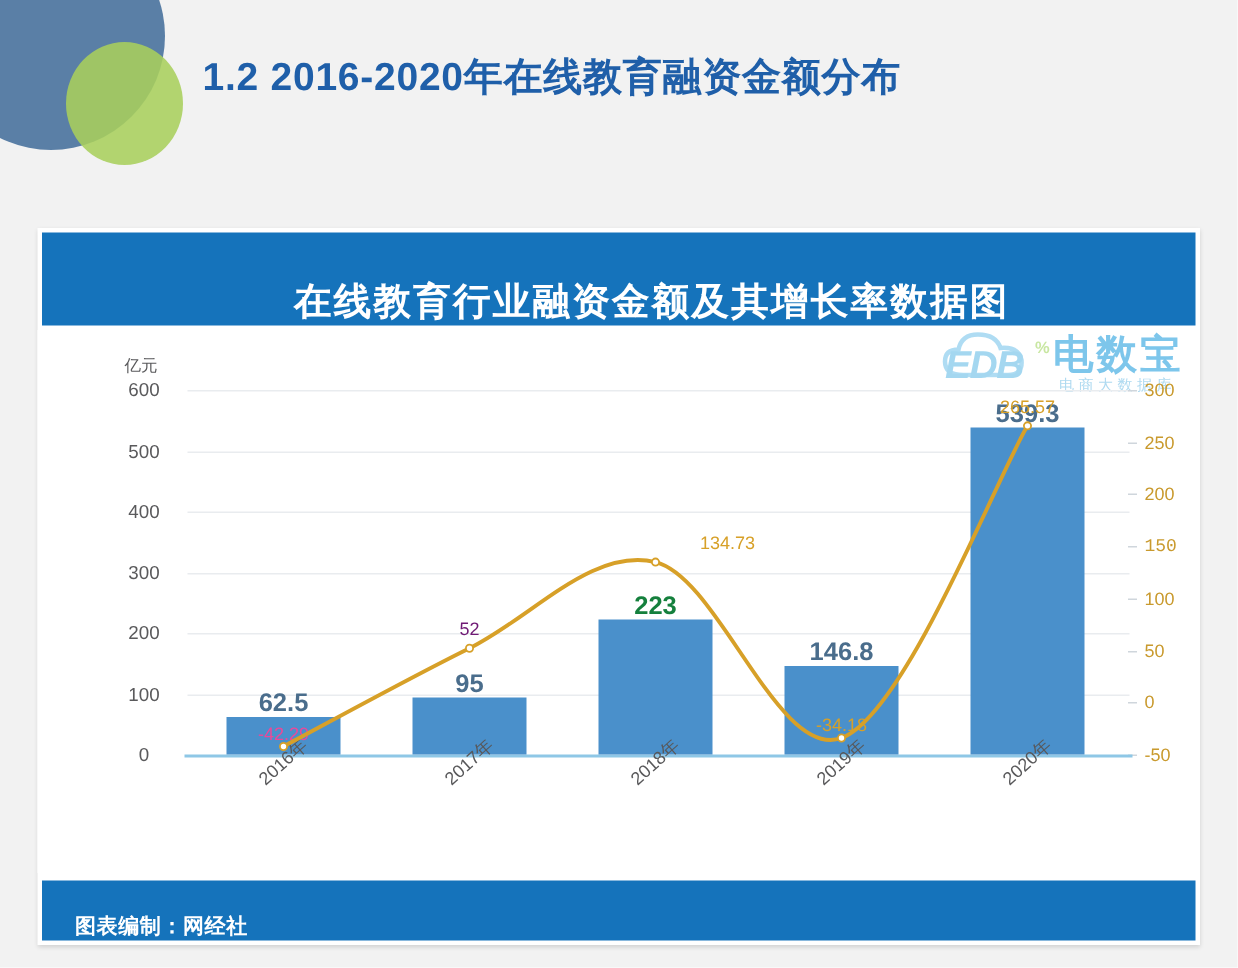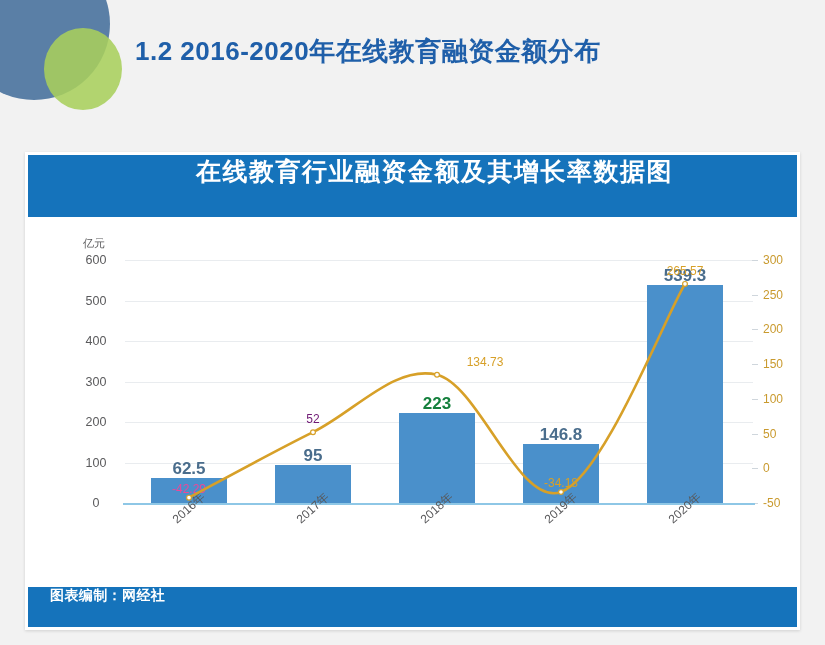--- a/index.html
+++ b/index.html
@@ -40,35 +40,35 @@
   
   #card{
     position:absolute;left:25px;top:152px;
     width:775px;height:478px;
     background:#ffffff;
     box-shadow:0 1px 3px rgba(0,0,0,.14);
   }
   #chart-title-bar{
     position:absolute;left:3px;top:3px;right:3px;height:62px;
     background:#1573bb;
-    display:flex;align-items:flex-start;justify-content:center;padding-left:44px;
+    display:flex;align-items:flex-end;justify-content:center;padding-left:44px;
   }
   #chart-title-bar .t{
     color:#ffffff;font-size:25px;font-weight:bold;letter-spacing:1.5px;
   }
 
   #plot-wrap{
     position:absolute;left:0;top:68px;right:0;bottom:48px;
     background:#fff;
   }
 
   #footer-bar{
     position:absolute;left:3px;right:3px;bottom:3px;height:40px;
     background:#1573bb;
-    display:flex;align-items:flex-start;justify-content:space-between;
+    display:flex;align-items:flex-end;justify-content:space-between;
     padding:0 22px;box-sizing:border-box;
   }
   #footer-bar span{color:#fff;font-size:14px;font-weight:bold;letter-spacing:.4px;}
 
   
   .axis-unit{
     position:absolute;font-size:11px;color:#59595b;
   }
   .ytick-l{
     position:absolute;font-size:12.5px;color:#5a5a5c;
@@ -136,20 +136,29 @@
 <div id="page-heading">1.2  2016-2020年在线教育融资金额分布</div>
 
 <div id="card">
 
   <div id="chart-title-bar">
     <span class="t">在线教育行业融资金额及其增长率数据图</span>
   </div>
 
   <div id="plot-wrap">
 
+    <div id="watermark">
+      <svg width="80" height="48" style="position:absolute;left:0;top:0;">
+        <path d="M18 34 Q6 34 6 25 Q6 17 15 17 Q17 7 28 7 Q40 7 43 16 Q55 15 57 24 Q58 34 48 34 Z" fill="none" stroke="#7fc8ec" stroke-width="3"></path>
+      </svg>
+      <span class="wm-edb">EDB</span>
+      <span class="wm-pct">%</span>
+      <span class="wm-cn">电数宝</span>
+      <span class="wm-sub">电商大数据库</span>
+    </div>
 
     <div class="axis-unit" style="left:58px;top:16px;">亿元</div>
 
     <div id="chart-render">
         <div class="ytick-l" style="left: 50px; top: 283px;">0</div>
         <div class="gridline" style="left: 100px; top: 242.5px; width: 628px;"></div>
         <div class="ytick-l" style="left: 50px; top: 242.5px;">100</div>
         <div class="gridline" style="left: 100px; top: 202px; width: 628px;"></div>
         <div class="ytick-l" style="left: 50px; top: 202px;">200</div>
         <div class="gridline" style="left: 100px; top: 161.5px; width: 628px;"></div>
@@ -161,21 +170,21 @@
         <div class="gridline" style="left: 100px; top: 40px; width: 628px;"></div>
         <div class="ytick-l" style="left: 50px; top: 40px;">600</div>
         <div class="ytick-r" style="left: 738px; top: 283px;">-50</div>
         <div class="tickmark" style="left: 727px; top: 283px;"></div>
         <div class="ytick-r" style="left: 738px; top: 248.286px;">0</div>
         <div class="tickmark" style="left: 727px; top: 248.286px;"></div>
         <div class="ytick-r" style="left: 738px; top: 213.571px;">50</div>
         <div class="tickmark" style="left: 727px; top: 213.571px;"></div>
         <div class="ytick-r" style="left: 738px; top: 178.857px;">100</div>
         <div class="tickmark" style="left: 727px; top: 178.857px;"></div>
-        <div class="ytick-r" style="left: 738px; top: 144.143px;">150</div>
+        <div class="ytick-r" style="left: 738px; top: 144.143px; font-family: Liberation Mono, monospace;">150</div>
         <div class="tickmark" style="left: 727px; top: 144.143px;"></div>
         <div class="ytick-r" style="left: 738px; top: 109.429px;">200</div>
         <div class="tickmark" style="left: 727px; top: 109.429px;"></div>
         <div class="ytick-r" style="left: 738px; top: 74.7143px;">250</div>
         <div class="tickmark" style="left: 727px; top: 74.7143px;"></div>
         <div class="ytick-r" style="left: 738px; top: 40px;">300</div>
         <div class="tickmark" style="left: 727px; top: 40px;"></div>
         <div class="axis-line" style="left: 98px; top: 283px; width: 632px;"></div>
         <div class="bar" style="left: 125.56px; top: 257.688px; width: 76.88px; height: 25.3125px; background: rgb(74, 144, 203);"></div>
         <div class="bar-label" style="left: 164px; top: 238.688px; color: rgb(74, 109, 140);">62.5</div>

